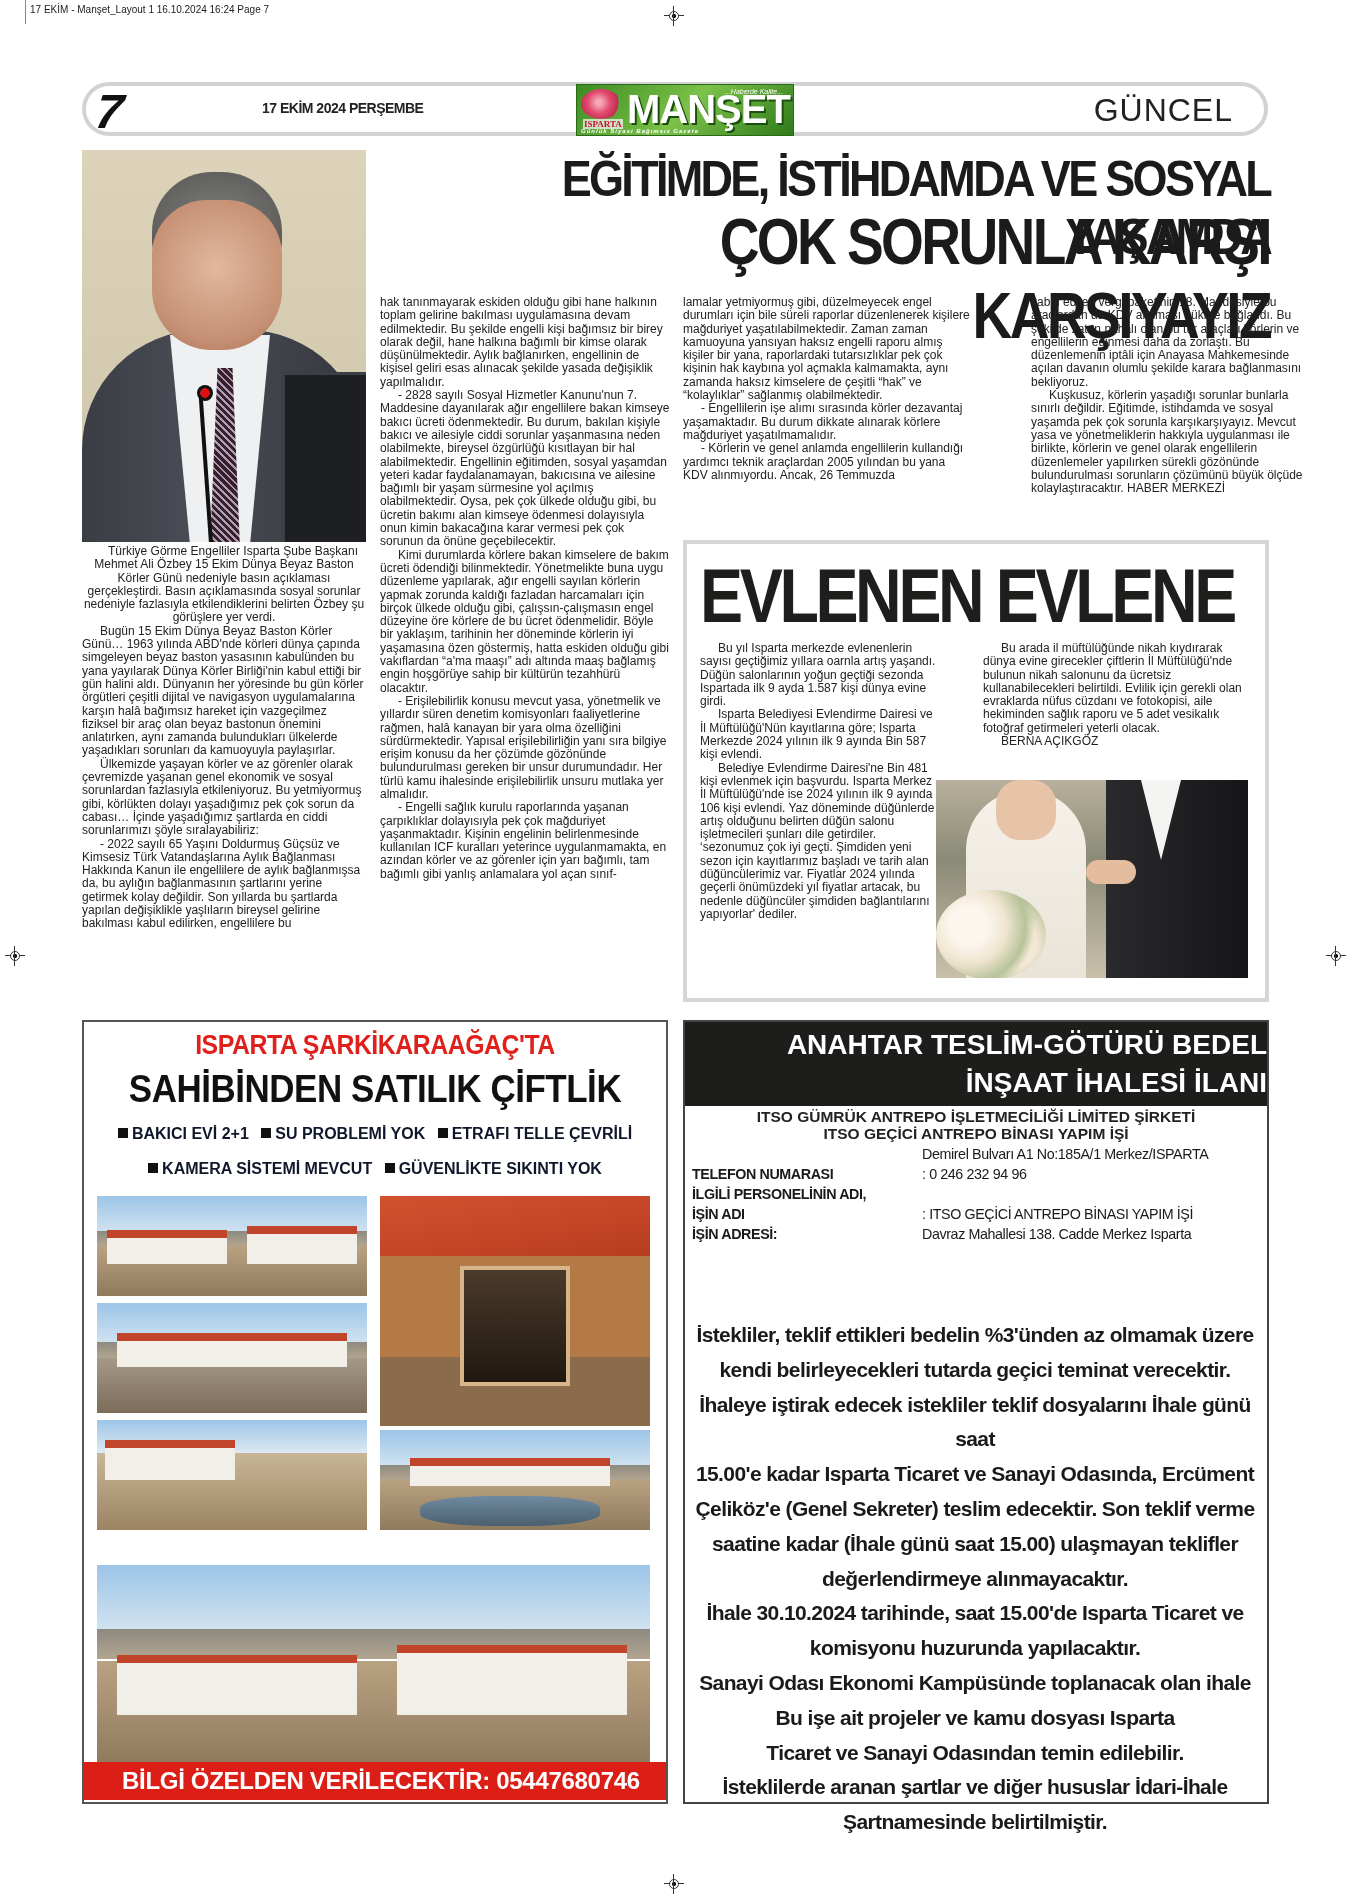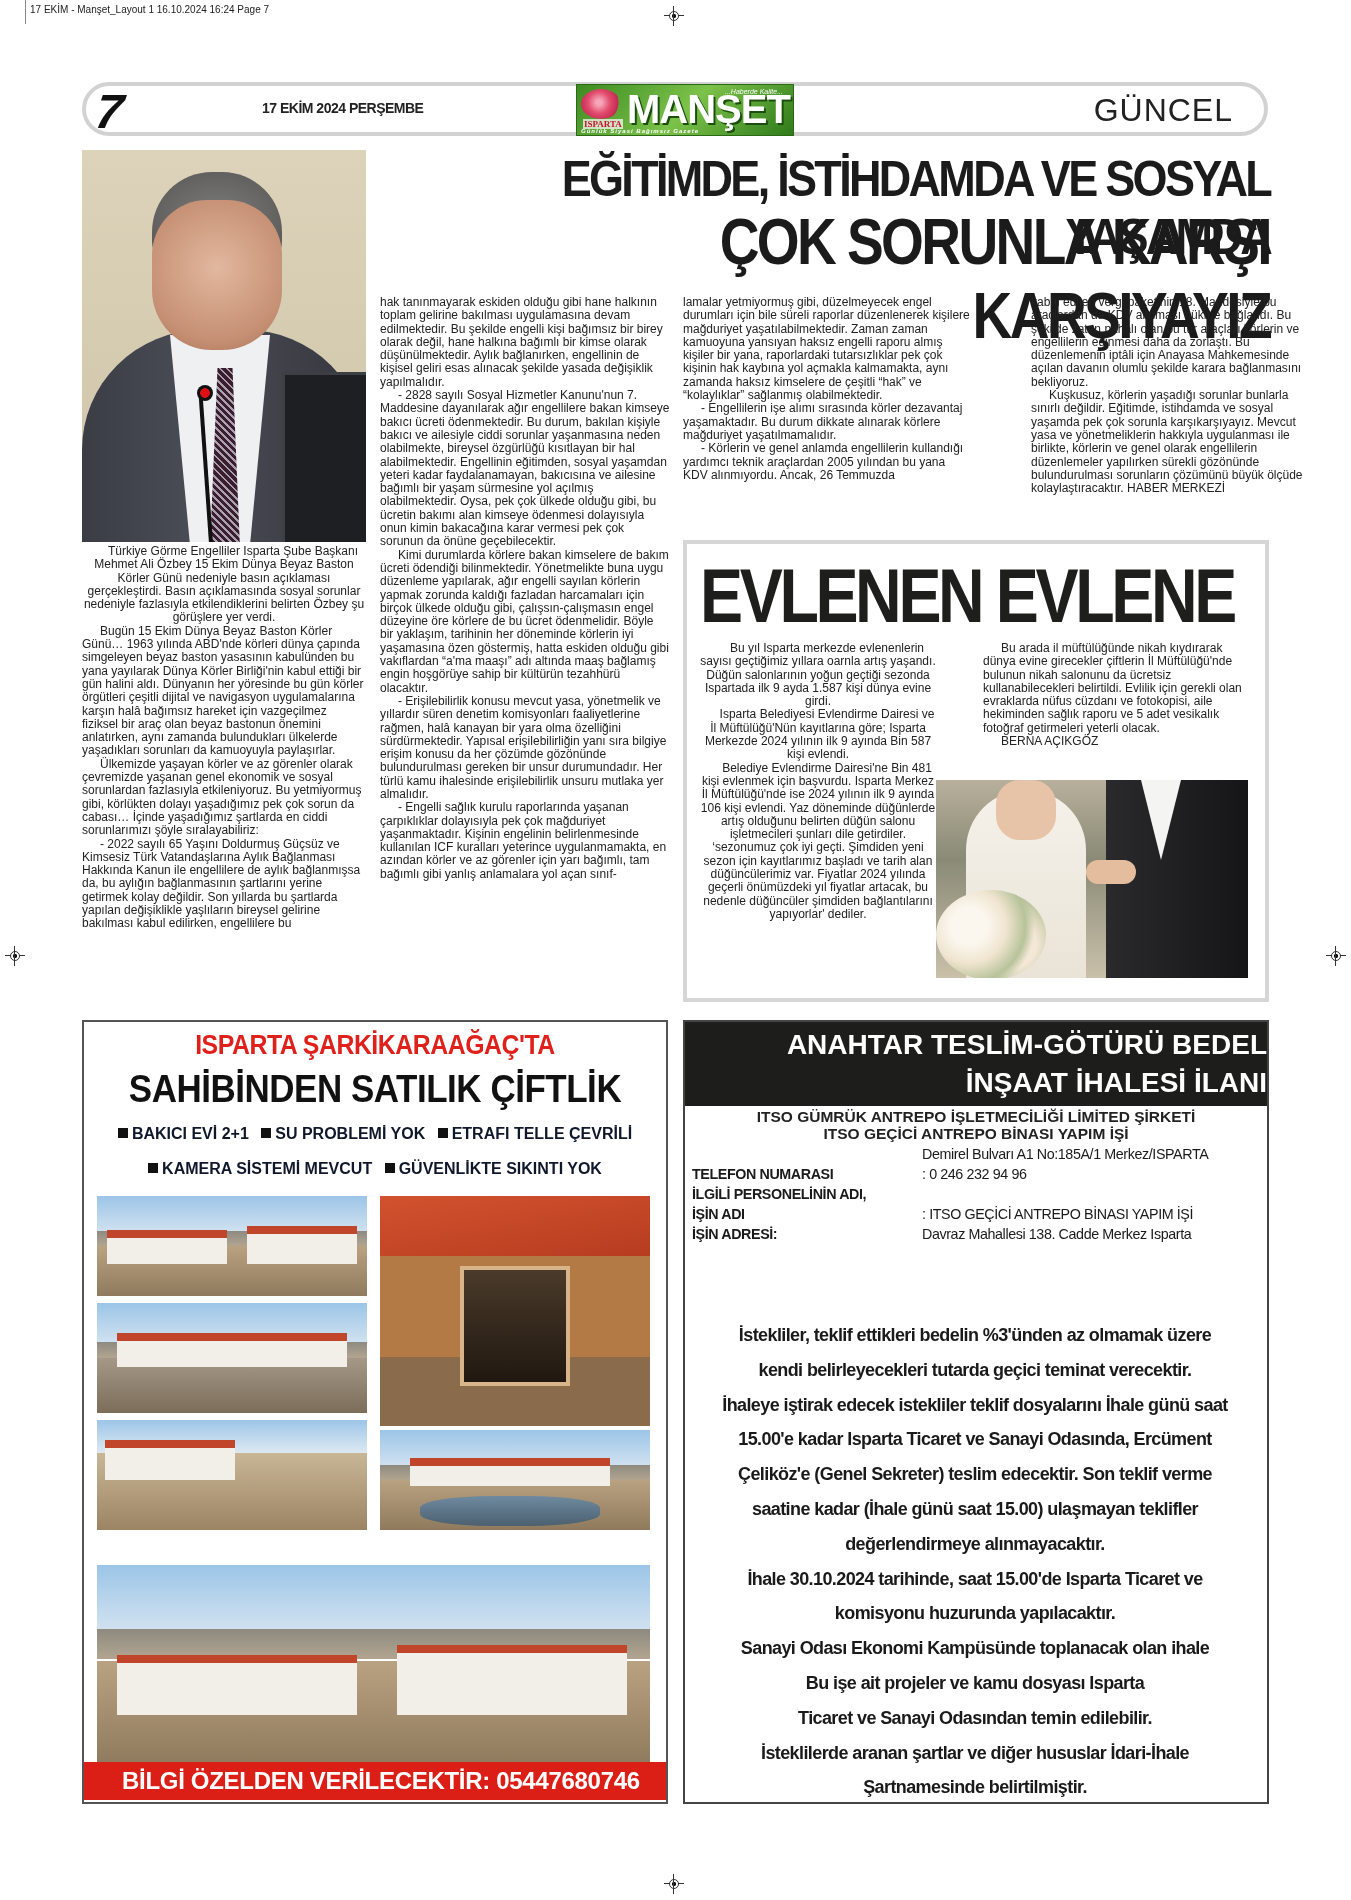--- a/index.html
+++ b/index.html
@@ -90,21 +90,21 @@
   
   .tender-ad { position: absolute; left: 683px; top: 1020px; width: 586px; height: 784px; border: 2px solid #444; background: #fff; }
   .tender-head { position: absolute; left: 685px; top: 1022px; width: 582px; height: 84px; background: #1d1d1b; color: #fff; text-align: right; font-family: "Liberation Sans", sans-serif; font-weight: bold; font-size: 28px; line-height: 38px; padding-top: 4px; }
   .tender-sub { position: absolute; left: 683px; width: 586px; text-align: center; font-weight: bold; font-size: 15.5px; color: #222; font-family: "Liberation Sans", sans-serif; }
   .tender-sub.s1 { top: 1108px; }
   .tender-sub.s2 { top: 1125px; }
   .tender-table { position: absolute; left: 692px; top: 1144px; width: 570px; font-family: "Liberation Sans Narrow", "Liberation Sans", sans-serif; font-size: 14.3px; color: #1a1a1a; }
   .tender-row { display: flex; height: 20px; line-height: 20px; }
   .tender-row .k { width: 230px; font-weight: bold; letter-spacing: -0.4px; }
   .tender-row .v { flex: 1; letter-spacing: -0.4px; }
-  .tender-body { position: absolute; left: 690px; top: 1318px; width: 570px; text-align: center; font-family: "Liberation Sans Narrow", "Liberation Sans", sans-serif; font-size: 18px; line-height: 34.8px; color: #1a1a1a; font-weight: bold; letter-spacing: -0.6px; }
+  .tender-body { position: absolute; left: 690px; top: 1318px; width: 570px; text-align: center; font-family: "Liberation Sans Narrow", "Liberation Sans", sans-serif; font-size: 21px; line-height: 34.8px; color: #1a1a1a; font-weight: bold; letter-spacing: -0.6px; }
 </style>
 </head>
 <body>
 
 <div class="slug-line"></div>
 <div class="slug">17 EKİM - Manşet_Layout 1  16.10.2024  16:24  Page 7</div>
 <div class="reg-mark" style="left:664px; top:6px;">
     <div class="dot"></div>
   </div>
 <div class="reg-mark" style="left:5px; top:946px;">
@@ -162,21 +162,21 @@
   <p>- Engellilerin işe alımı sırasında körler dezavantaj yaşamaktadır. Bu durum dikkate alınarak körlere mağduriyet yaşatılmamalıdır.</p>
   <p>- Körlerin ve genel anlamda engellilerin kullandığı yardımcı teknik araçlardan 2005 yılından bu yana KDV alınmıyordu. Ancak, 26 Temmuzda</p>
 </div>
 <div class="col" style="left:983px; top:296px; width:288px;margin-left:48px;">
   <p class="noindent">kabul edilen vergi paketinin 18. Maddesiyle bu araçlardan da KDV alınması hükme bağlandı. Bu şekilde zaten pahalı olan bu tür araçları körlerin ve engellilerin edinmesi daha da zorlaştı. Bu düzenlemenin iptâli için Anayasa Mahkemesinde açılan davanın olumlu şekilde karara bağlanmasını bekliyoruz.</p>
   <p>Kuşkusuz, körlerin yaşadığı sorunlar bunlarla sınırlı değildir. Eğitimde, istihdamda ve sosyal yaşamda pek çok sorunla karşıkarşıyayız. Mevcut yasa ve yönetmeliklerin hakkıyla uygulanması ile birlikte, körlerin ve genel olarak engellilerin düzenlemeler yapılırken sürekli gözönünde bulundurulması sorunların çözümünü büyük ölçüde kolaylaştıracaktır. HABER MERKEZİ</p>
 </div>
 
 <div class="wedding-box"></div>
 <div class="evlenen">EVLENEN EVLENE</div>
-<div class="col" style="left:700px; top:642px; width:236px;text-align:center;">
+<div class="col" style="left:700px; top:642px; width:236px;">
   <p>Bu yıl Isparta merkezde evlenenlerin sayısı geçtiğimiz yıllara oarnla artış yaşandı. Düğün salonlarının yoğun geçtiği sezonda Ispartada ilk 9 ayda 1.587 kişi dünya evine girdi.</p>
   <p>Isparta Belediyesi Evlendirme Dairesi ve İl Müftülüğü'Nün kayıtlarına göre; Isparta Merkezde 2024 yılının ilk 9 ayında Bin 587 kişi evlendi.</p>
   <p>Belediye Evlendirme Dairesi'ne Bin 481 kişi evlenmek için başvurdu. Isparta Merkez İl Müftülüğü'nde ise 2024 yılının ilk 9 ayında 106 kişi evlendi. Yaz döneminde düğünlerde artış olduğunu belirten düğün salonu işletmecileri şunları dile getirdiler. ‘sezonumuz çok iyi geçti. Şimdiden yeni sezon için kayıtlarımız başladı ve tarih alan düğüncülerimiz var. Fiyatlar 2024 yılında geçerli önümüzdeki yıl fiyatlar artacak, bu nedenle düğüncüler şimdiden bağlantılarını yapıyorlar' dediler.</p>
 </div>
 <div class="col" style="left:983px; top:642px; width:275px;">
   <p>Bu arada il müftülüğünde nikah kıydırarak dünya evine girecekler  çiftlerin İl Müftülüğü'nde bulunun nikah salonunu da ücretsiz kullanabilecekleri belirtildi. Evlilik için gerekli olan evraklarda nüfus cüzdanı ve fotokopisi, aile hekiminden sağlık raporu ve 5 adet vesikalık fotoğraf getirmeleri yeterli olacak.</p>
   <p>BERNA AÇIKGÖZ</p>
 </div>
 <div class="wedding-photo" title="bride-and-groom-with-bouquet">
   <div class="dress"></div>

